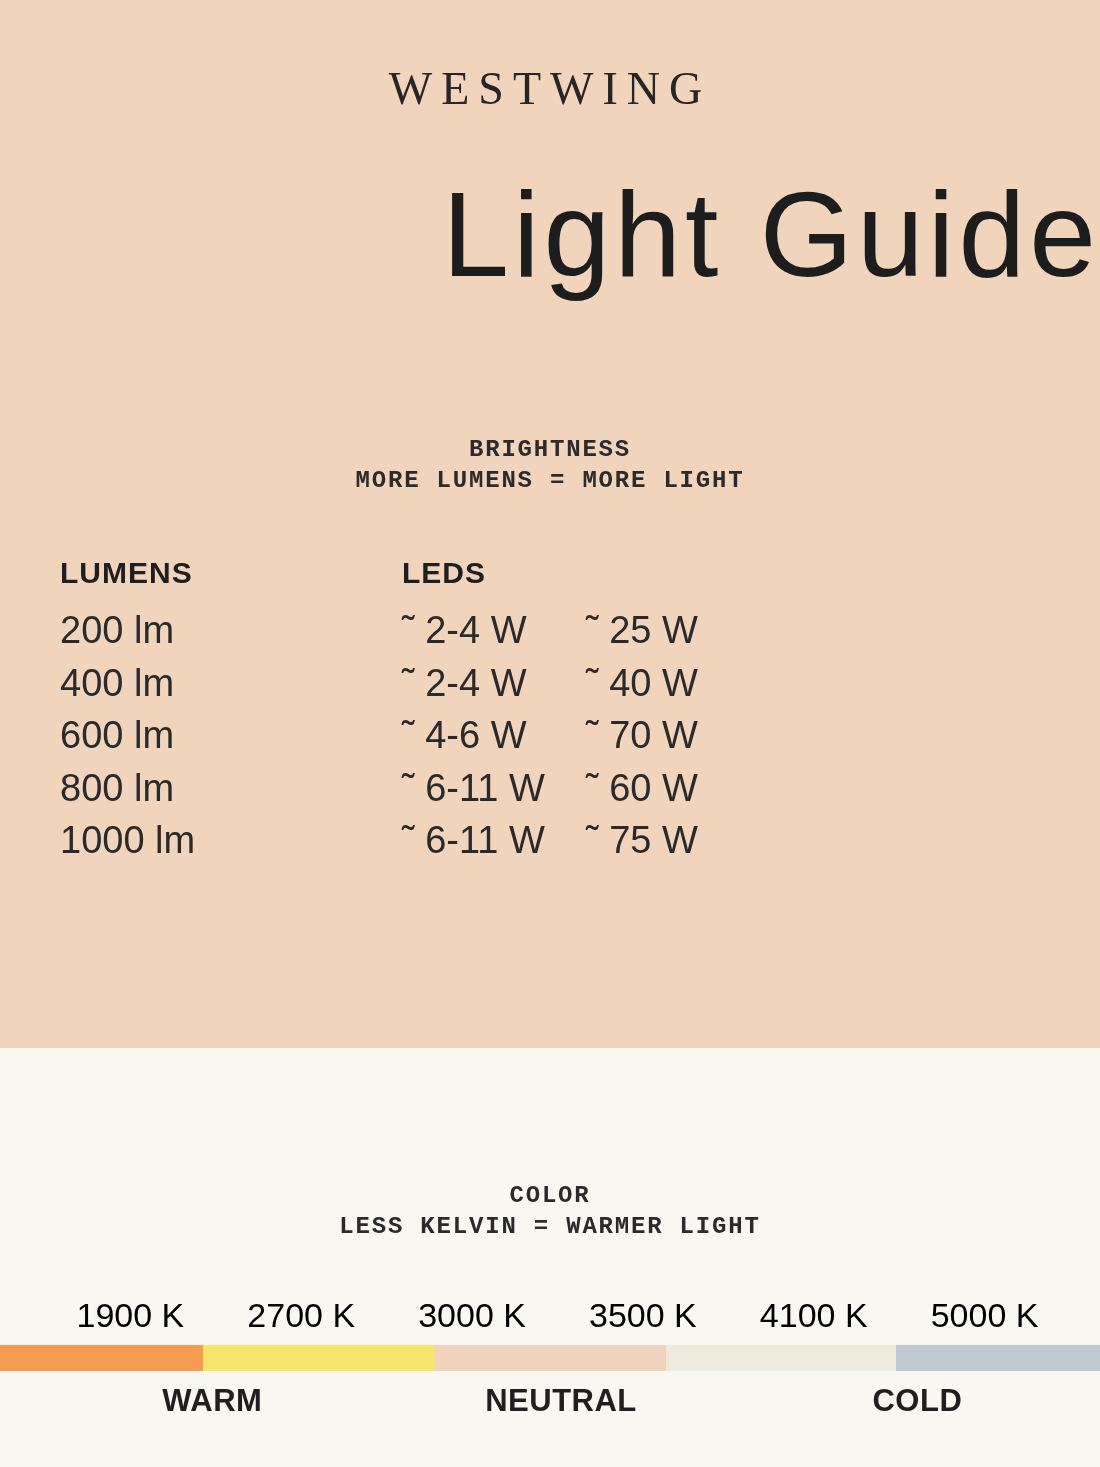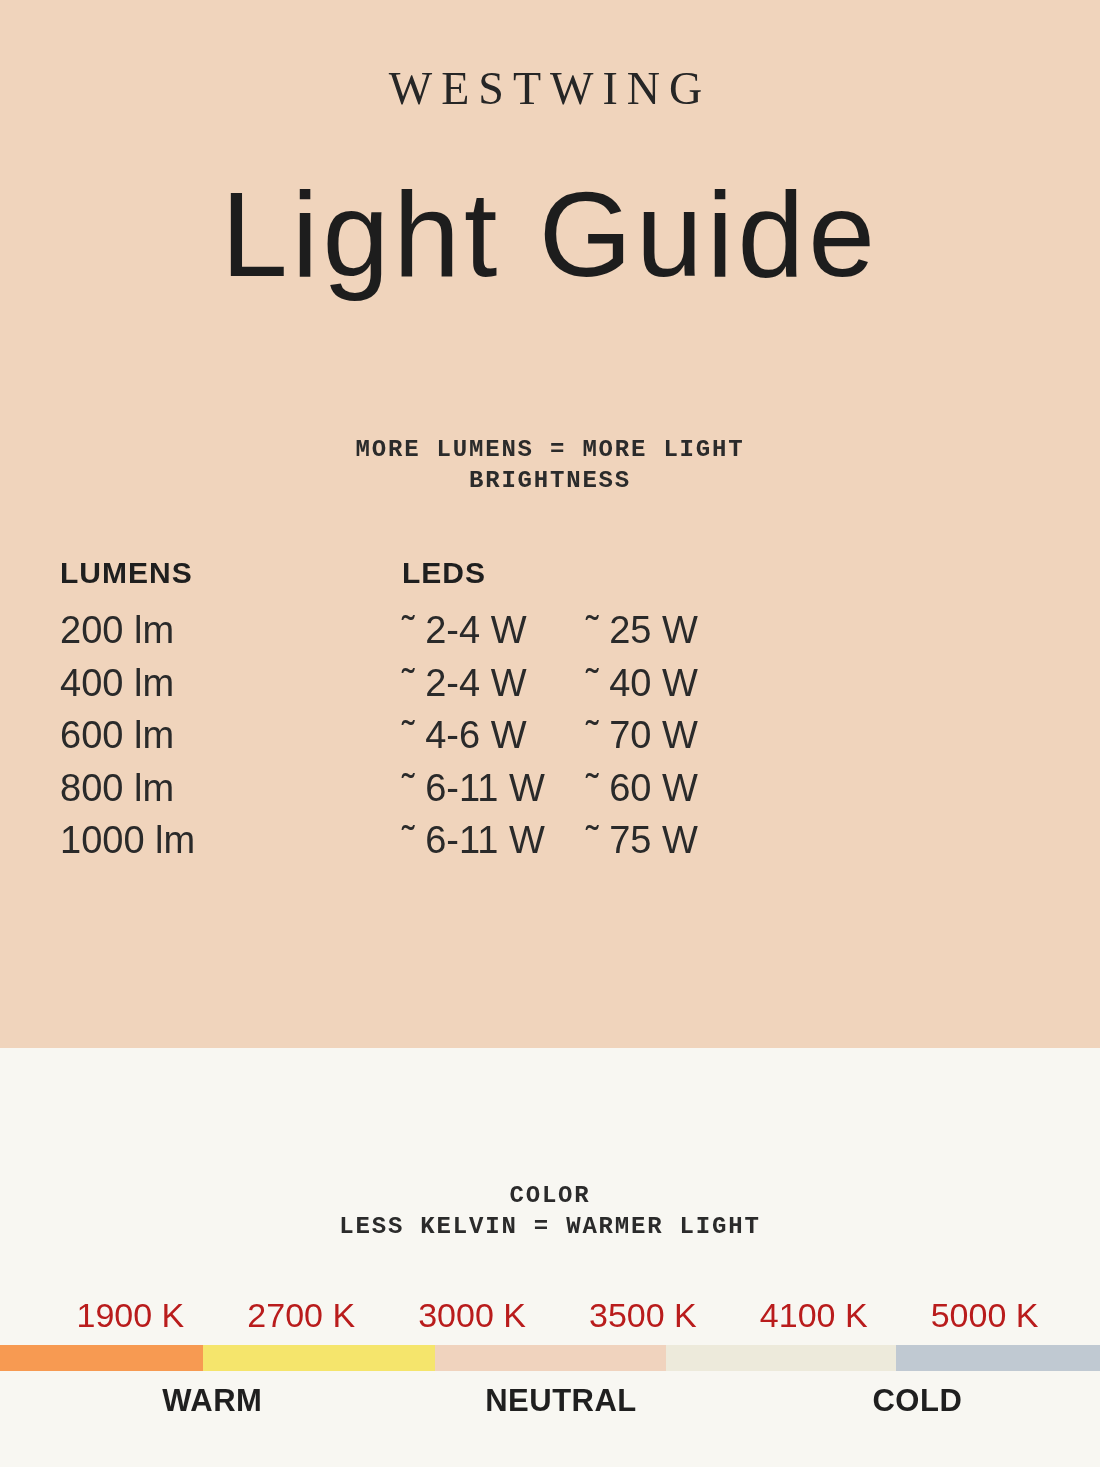--- a/index.html
+++ b/index.html
@@ -25,21 +25,21 @@
     padding-top: 66px;
     text-align: center;
     font-family: "Liberation Serif", serif;
     font-size: 46px;
     line-height: 1;
     letter-spacing: 9px;
     color: #262626;
   }
   .page-title {
     margin-top: 62px;
-    text-align: center;
+    text-align: right;
     font-size: 120px;
     line-height: 1;
     letter-spacing: 4px;
     font-weight: 400;
     color: #1d1d1d;
   }
   .mono-block {
     text-align: center;
     font-family: "Liberation Mono", "DejaVu Sans Mono", monospace;
     font-size: 24px;
@@ -75,21 +75,21 @@
   .color-block { padding-top: 132px; }
   .kelvin-row {
     margin: 56px 30px 0 45px;
     display: flex;
   }
   .kelvin-row > div {
     flex: 1;
     text-align: center;
     font-size: 34px;
     line-height: 34px;
-    color: #b91c1c;
+    color: #000000;
   }
   .scale-bar {
     margin-top: 13px;
     width: 1100px;
     height: 26px;
     display: flex;
   }
   .scale-bar > div { height: 26px; }
   .temp-labels {
     position: relative;
@@ -109,22 +109,22 @@
   }
 </style>
 </head>
 <body>
 
 <div class="top-section">
   <div class="brand">WESTWING</div>
   <div class="page-title">Light Guide</div>
 
   <div class="mono-block brightness-block">
+    <div>BRIGHTNESS</div>
     <div>MORE LUMENS = MORE LIGHT</div>
-    <div>BRIGHTNESS</div>
   </div>
 
   <div class="lumens-table">
     <div class="t-row t-head">
       <div>LUMENS</div>
       <div>LEDS</div>
     </div>
     <div class="t-body">
       <div class="t-row">
         <div>200 lm</div>

